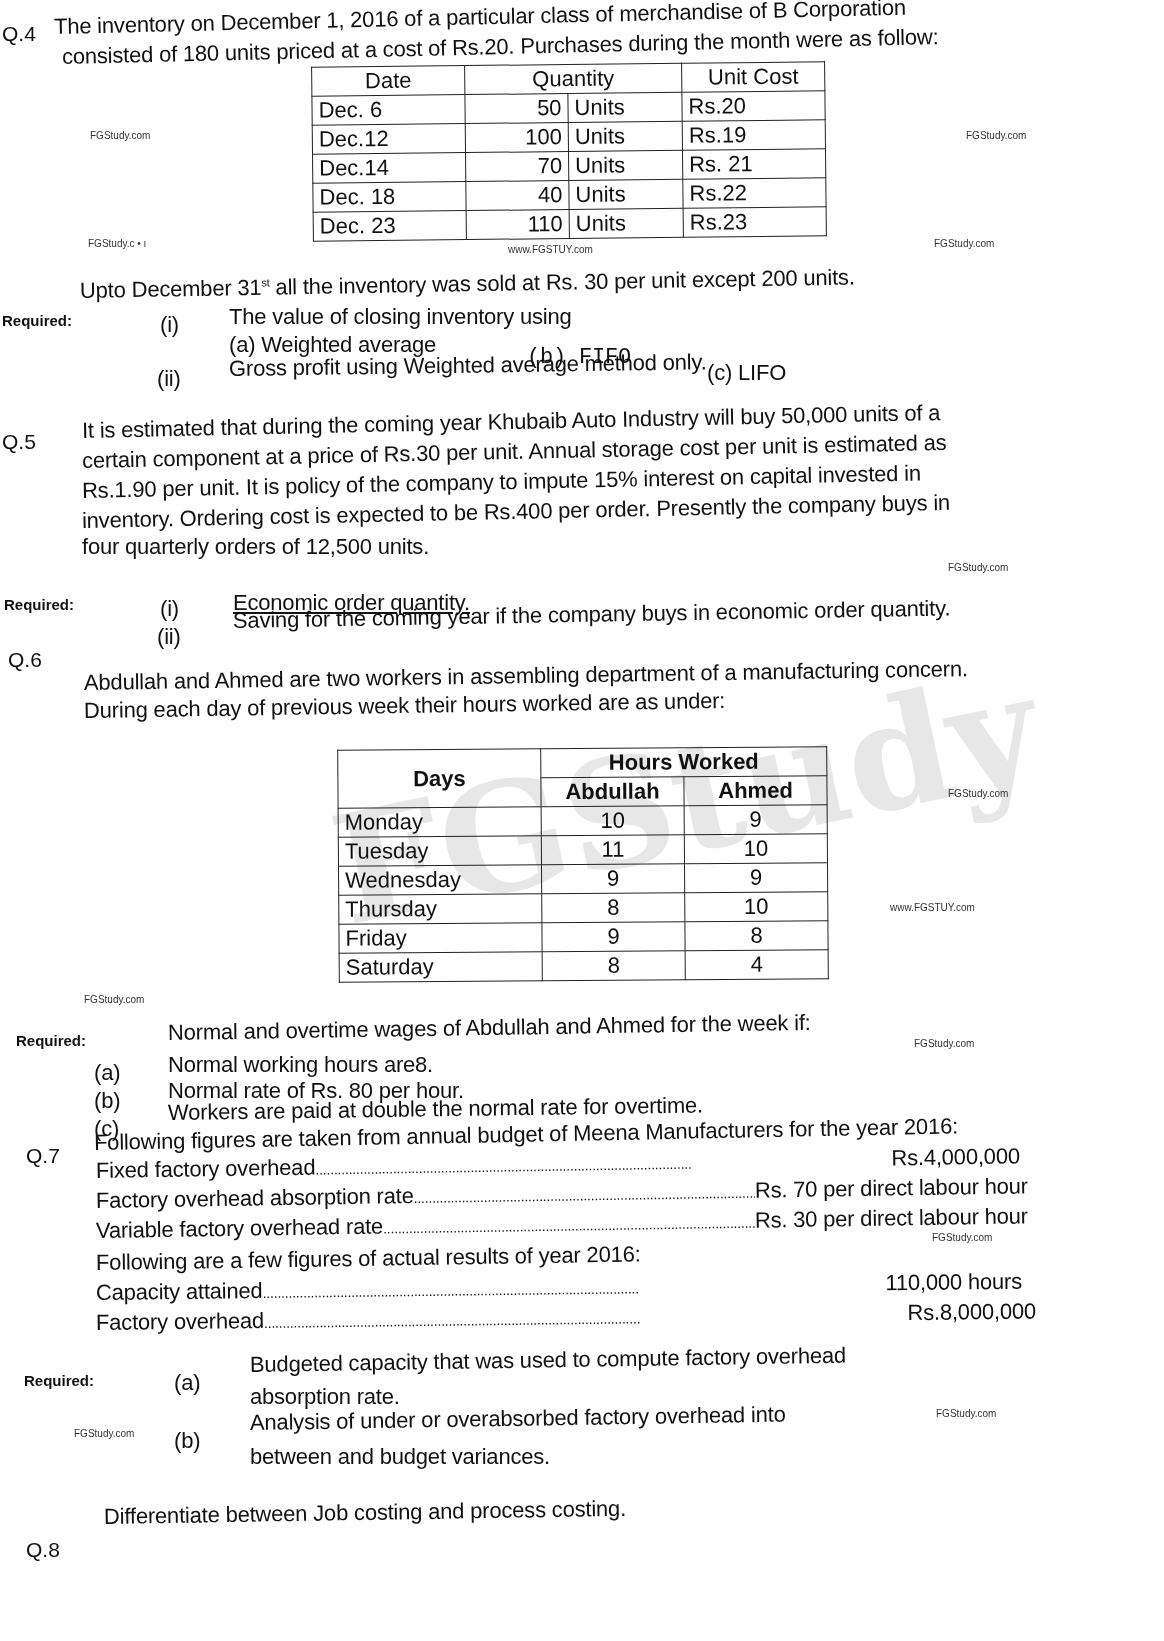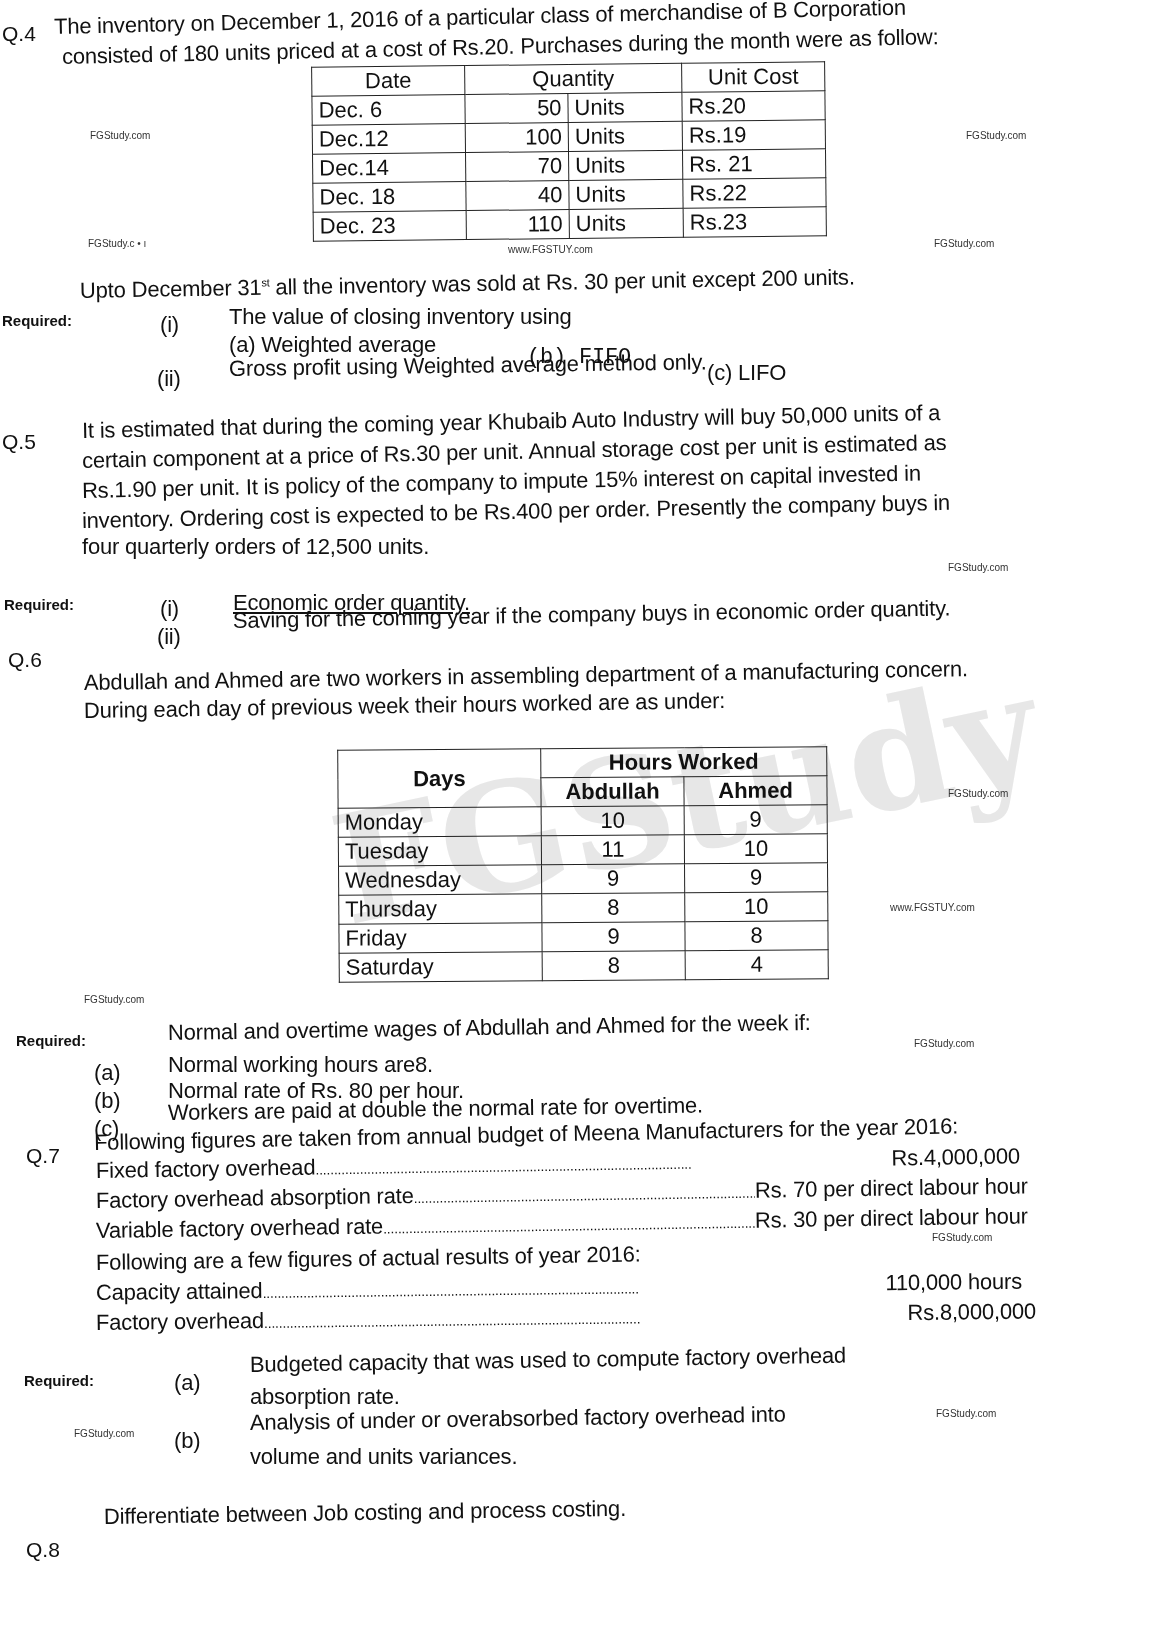--- a/index.html
+++ b/index.html
@@ -193,16 +193,16 @@
 </div>
 
 <div class="abs req" style="left:24px;top:1372px;">Required:</div>
 <div class="abs txt" style="left:174px;top:1370px;">(a)</div>
 <div class="abs txt" style="left:250px;top:1352px;transform:rotate(-0.9deg);transform-origin:left;">Budgeted capacity that was used to compute factory overhead</div>
 <div class="abs txt" style="left:250px;top:1384px;">absorption rate.</div>
 <div class="abs wm" style="left:936px;top:1408px;">FGStudy.com</div>
 <div class="abs wm" style="left:74px;top:1428px;">FGStudy.com</div>
 <div class="abs txt" style="left:174px;top:1428px;">(b)</div>
 <div class="abs txt" style="left:250px;top:1410px;transform:rotate(-0.9deg);transform-origin:left;">Analysis of under or overabsorbed factory overhead into</div>
-<div class="abs txt" style="left:250px;top:1444px;">volume and units variances.</div>
+<div class="abs txt" style="left:250px;top:1444px;">between and budget variances.</div>
 
 <div class="abs qnum" style="left:26px;top:1538px;text-align:right;">Q.8</div>
 <div class="abs txt" style="left:104px;top:1504px;transform:rotate(-0.9deg);transform-origin:left;">Differentiate between Job costing and process costing.</div>
 
 </body></html>

